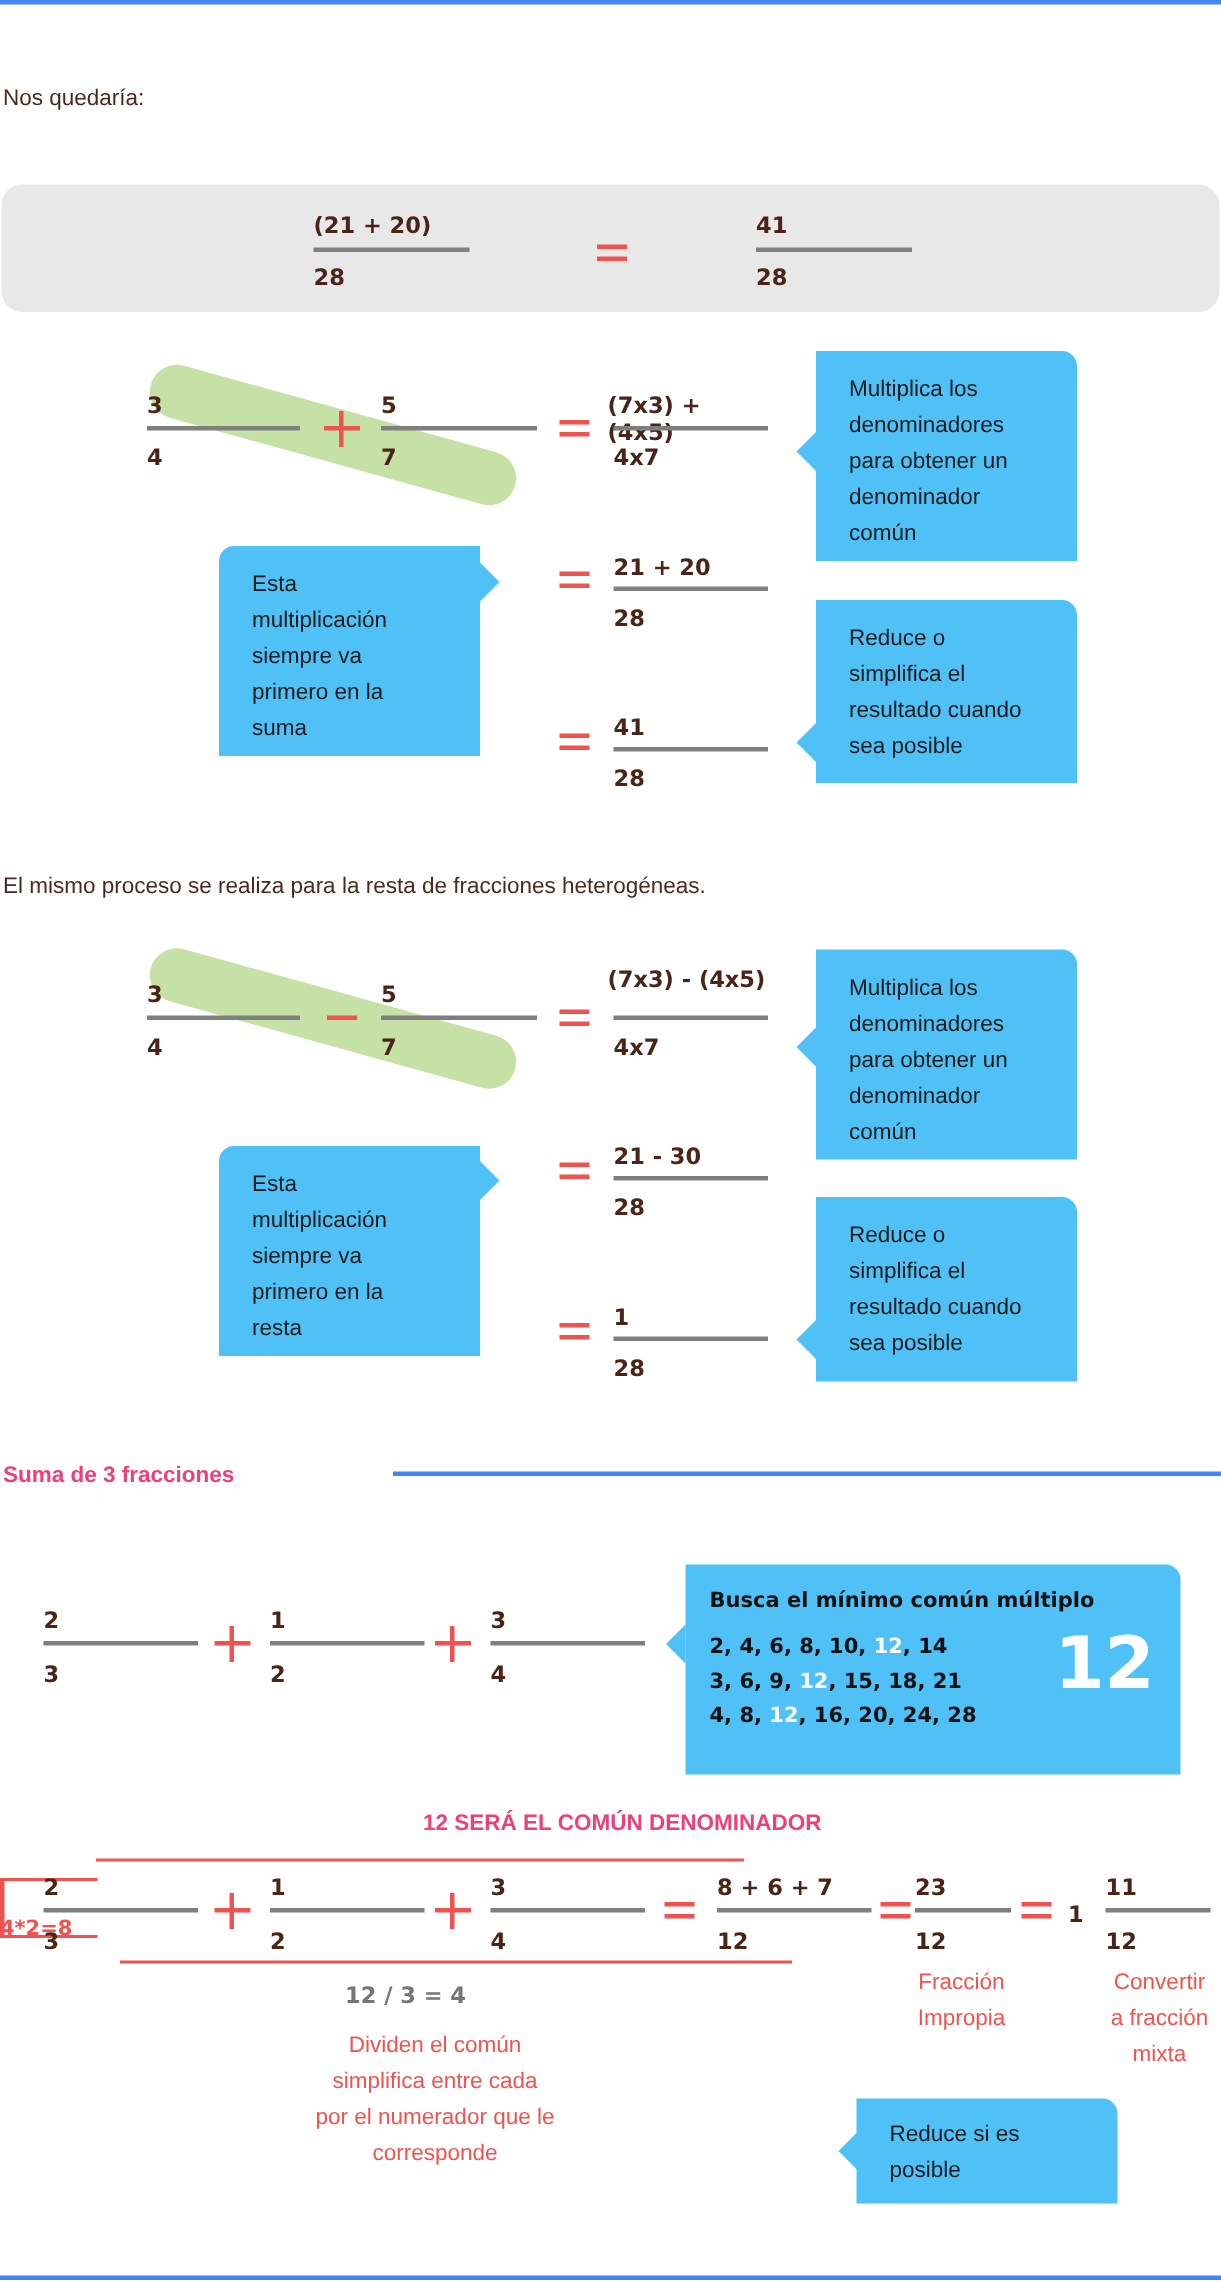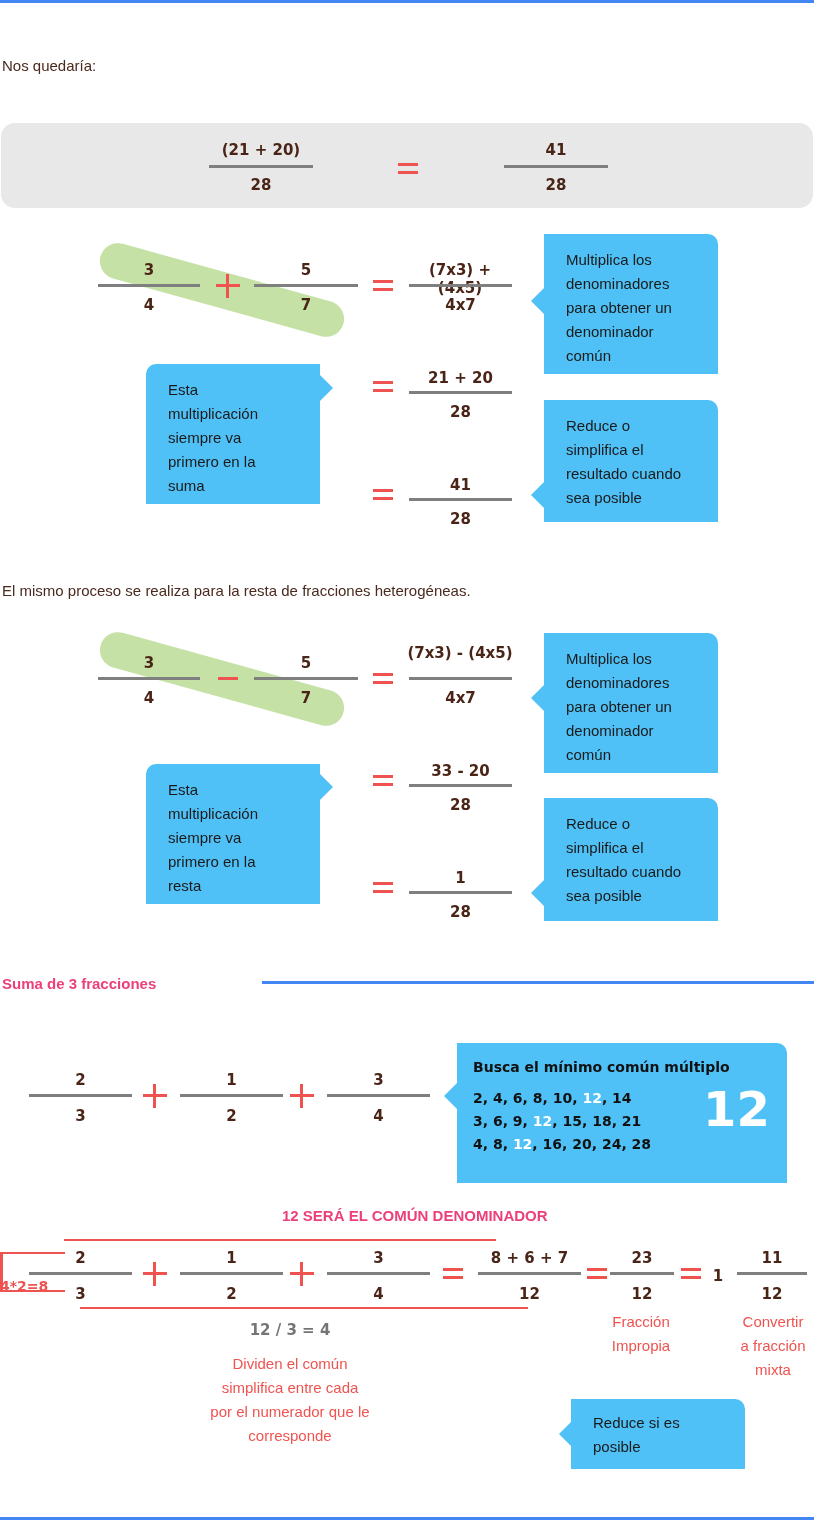--- a/index.html
+++ b/index.html
@@ -1,20 +1,20 @@
 <!DOCTYPE html>
 <html><head>
 <meta charset="utf-8">
 <style>
   html,body{margin:0;padding:0;background:#fff;}
   body{width:814px;height:1521px;position:relative;overflow:hidden;font-family:"DejaVu Sans","Liberation Sans",sans-serif;}
   .abs{position:absolute;}
   .hline{position:absolute;height:3px;background:#4285f4;}
   .body-text{position:absolute;font-size:15px;color:#4a2a1e;font-family:"Liberation Sans",sans-serif;}
-  .num{position:absolute;font-size:15px;font-weight:bold;color:#4a2416;text-align:center;font-family:"DejaVu Sans",sans-serif;}
+  .num{position:absolute;font-size:15px;font-weight:bold;color:#4a2416;font-family:"DejaVu Sans",sans-serif;}
   .fbar{position:absolute;height:3px;background:#7f7f7f;}
   .eq{position:absolute;width:20px;height:14px;}
   .eq::before,.eq::after{content:"";position:absolute;left:0;width:20px;height:3px;background:#ef5350;}
   .eq::before{top:2px;}
   .eq::after{top:10px;}
   .plus{position:absolute;width:24px;height:24px;}
   .plus::before{content:"";position:absolute;left:0;top:10px;width:24px;height:3px;background:#ef5350;}
   .plus::after{content:"";position:absolute;left:10px;top:0;width:3px;height:24px;background:#ef5350;}
   .minus{position:absolute;width:20px;height:3px;background:#ef5350;}
   .bubble{position:absolute;background:#4fc1f7;color:#1a1a1a;font-size:15px;line-height:24px;box-sizing:border-box;font-family:"Liberation Sans",sans-serif;}
@@ -123,21 +123,21 @@
   <div class="bubble lr" style="left:146px;top:144px;width:174px;height:140px;padding:14px 0 0 22px;">
     <div>Esta</div>
     <div>multiplicación</div>
     <div>siempre va</div>
     <div>primero en la</div>
     <div>resta</div>
   </div>
   <div class="tail-right" style="left:320px;top:154px;"></div>
 
   <div class="eq" style="left:373px;top:153px;"></div>
-  <div class="num" style="left:409px;top:142px;width:103px;">33 - 20</div>
+  <div class="num" style="left:409px;top:142px;width:103px;">21 - 30</div>
   <div class="fbar" style="left:409px;top:164px;width:103px;"></div>
   <div class="num" style="left:409px;top:176px;width:103px;">28</div>
 
   <div class="tail-left" style="left:531px;top:260px;"></div>
   <div class="bubble rr" style="left:544px;top:178px;width:174px;height:123px;padding:14px 0 0 22px;">
     <div>Reduce o</div>
     <div>simplifica el</div>
     <div>resultado cuando</div>
     <div>sea posible</div>
   </div>

